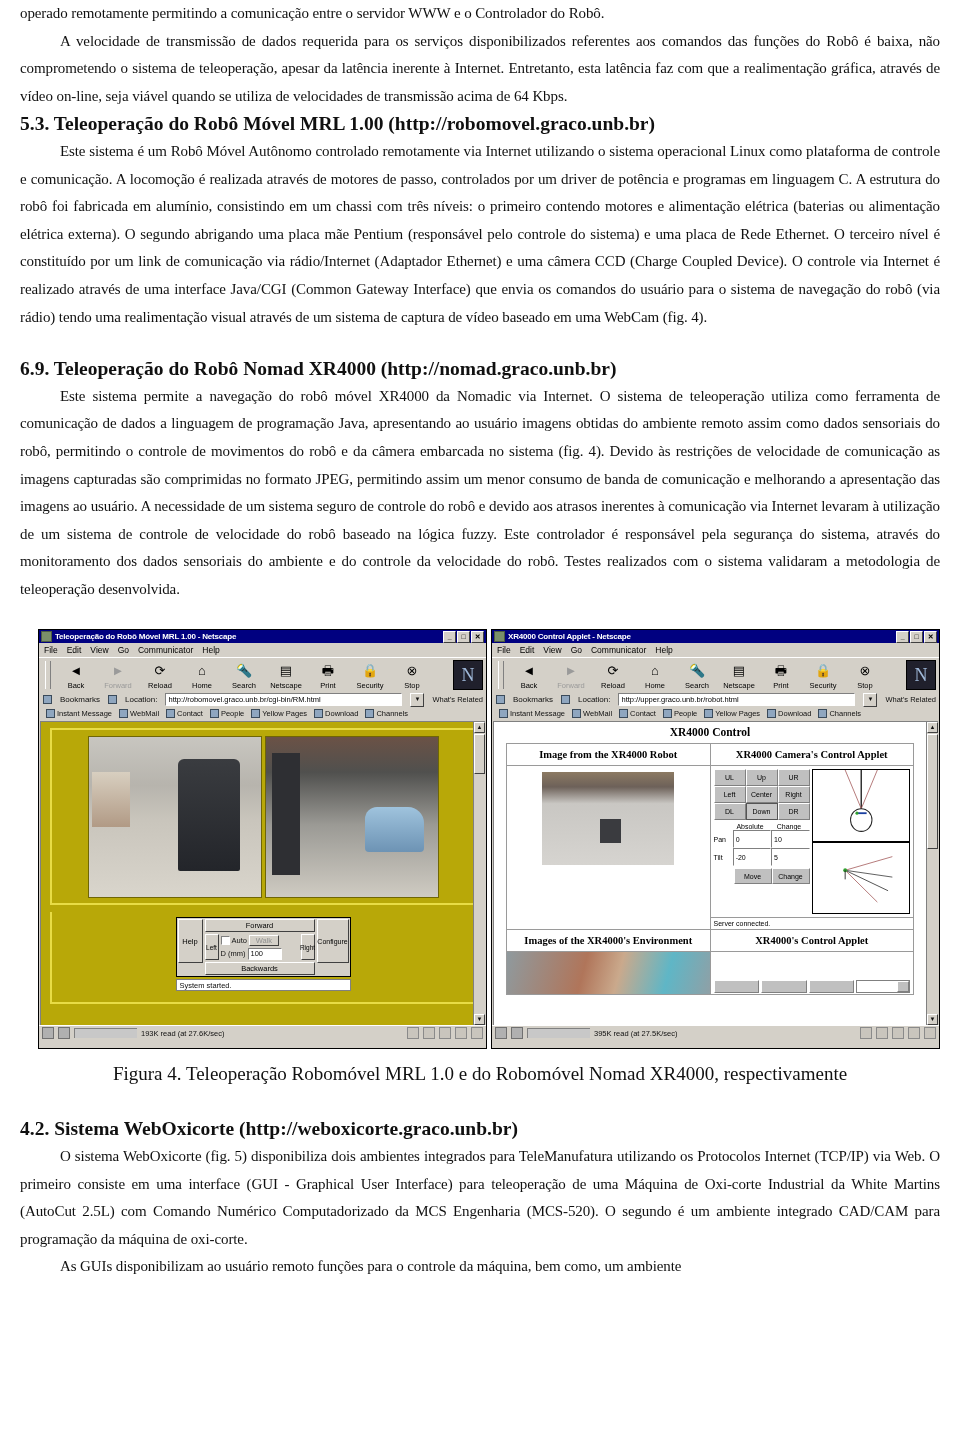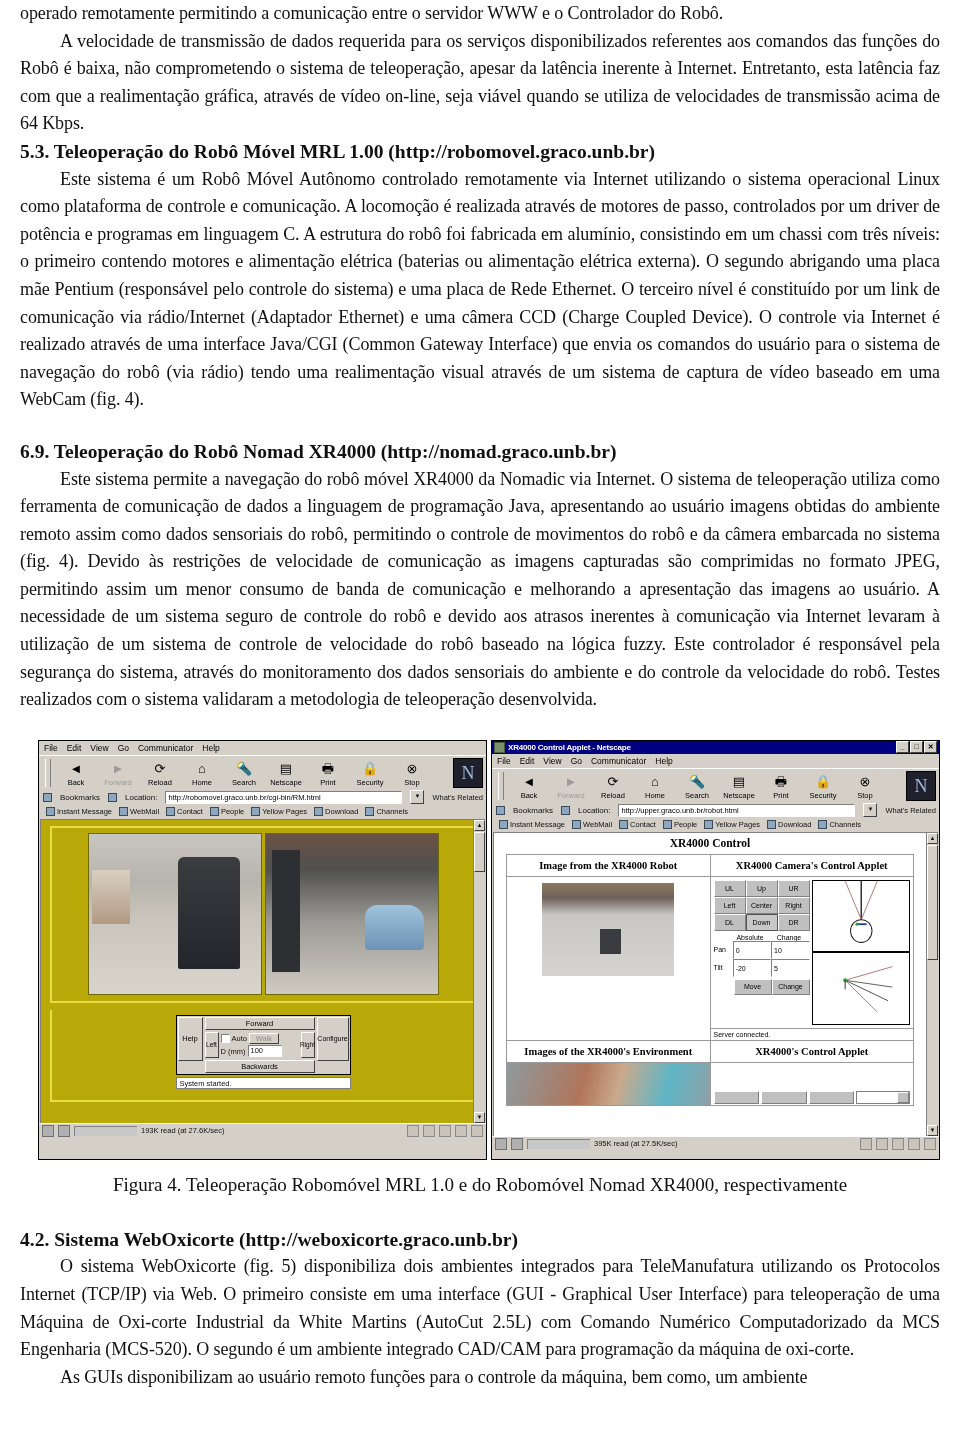--- a/index.html
+++ b/index.html
@@ -7,21 +7,21 @@
     width:960px; height:1432px;
     background:#ffffff;
     font-family:"Liberation Serif", serif;
     color:#101010;
     overflow:hidden;
   }
   .page { position:relative; width:960px; height:1432px; padding:0; box-sizing:border-box; }
   .col { width:920px; margin:0 auto; }
 
   p.body {
-    font-size:18px;
+    font-size:15px;
     line-height:27.6px;
     text-align:justify;
     margin:0;
     letter-spacing:-0.1px;
   }
   p.body.indent { text-indent:40px; }
   h3.head {
     font-size:19.5px;
     line-height:27.6px;
     font-weight:bold;
@@ -405,20 +405,29 @@
     <p class="body indent">Este sistema é um Robô Móvel Autônomo controlado remotamente via Internet utilizando o sistema operacional Linux como plataforma de controle e comunicação. A locomoção é realizada através de motores de passo, controlados por um driver de potência e programas em linguagem C. A estrutura do robô foi fabricada em alumínio, consistindo em um chassi com três níveis: o primeiro contendo motores e alimentação elétrica (baterias ou alimentação elétrica externa). O segundo abrigando uma placa mãe Pentium (responsável pelo controle do sistema) e uma placa de Rede Ethernet. O terceiro nível é constituído por um link de comunicação via rádio/Internet (Adaptador Ethernet) e uma câmera CCD (Charge Coupled Device). O controle via Internet é realizado através de uma interface Java/CGI (Common Gateway Interface) que envia os comandos do usuário para o sistema de navegação do robô (via rádio) tendo uma realimentação visual através de um sistema de captura de vídeo baseado em uma WebCam (fig. 4).</p>
 
     <div class="spacer-sm"></div>
 
     <h3 class="head">6.9. Teleoperação do Robô Nomad XR4000 (http://nomad.graco.unb.br)</h3>
     <p class="body indent">Este sistema permite a navegação do robô móvel XR4000 da Nomadic via Internet. O sistema de teleoperação utiliza como ferramenta de comunicação de dados a linguagem de programação Java, apresentando ao usuário imagens obtidas do ambiente remoto assim como dados sensoriais do robô, permitindo o controle de movimentos do robô e da câmera embarcada no sistema (fig. 4). Devido às restrições de velocidade de comunicação as imagens capturadas são comprimidas no formato JPEG, permitindo assim um menor consumo de banda de comunicação e melhorando a apresentação das imagens ao usuário. A necessidade de um sistema seguro de controle do robô e devido aos atrasos inerentes à comunicação via Internet levaram à utilização de um sistema de controle de velocidade do robô baseado na lógica fuzzy. Este controlador é responsável pela segurança do sistema, através do monitoramento dos dados sensoriais do ambiente e do controle da velocidade do robô. Testes realizados com o sistema validaram a metodologia de teleoperação desenvolvida.</p>
 
     <div class="figure-wrap">
 
       <div class="win left">
+        <div class="titlebar">
+          <span class="tb-icon"></span>
+          <span class="tb-title">Teleoperação do Robô Móvel MRL 1.00 - Netscape</span>
+          <span class="tb-btns">
+            <span class="tb-btn">_</span>
+            <span class="tb-btn">□</span>
+            <span class="tb-btn">✕</span>
+          </span>
+        </div>
 
         <div class="menubar">
           <span>File</span>
           <span>Edit</span>
           <span>View</span>
           <span>Go</span>
           <span>Communicator</span>
           <span>Help</span>
         </div>
 

